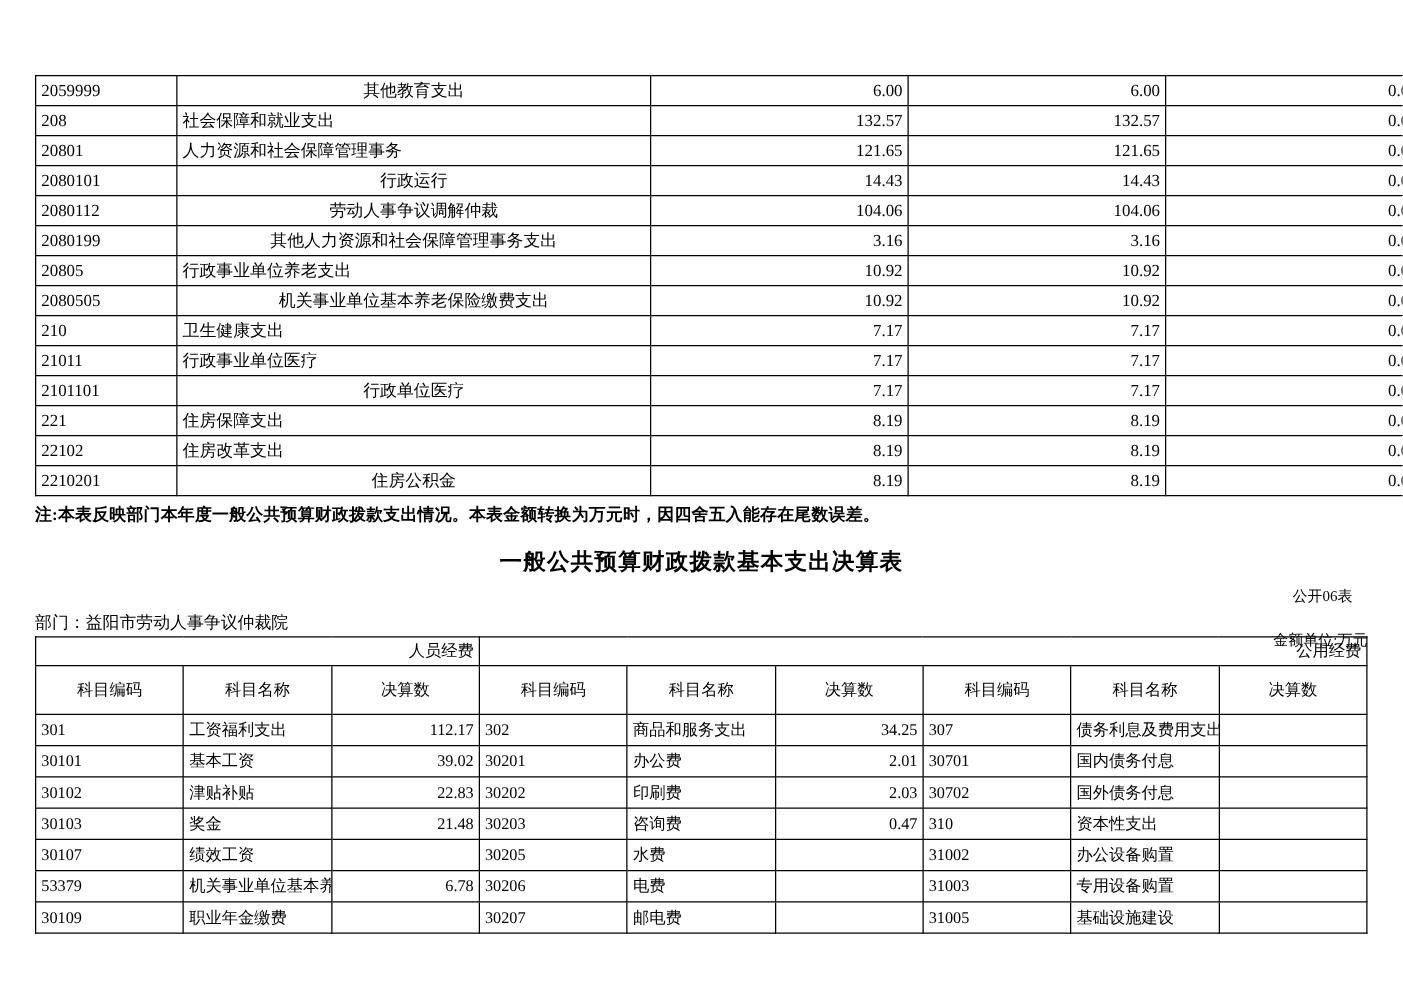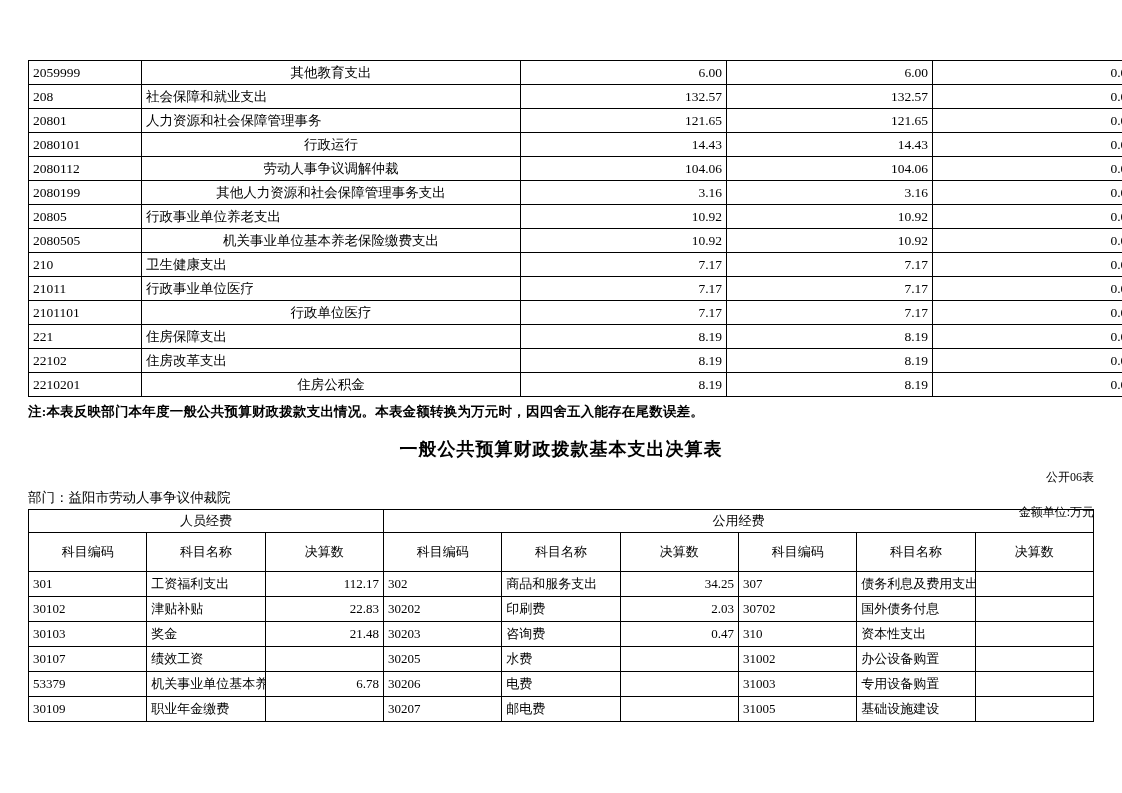--- a/index.html
+++ b/index.html
@@ -63,21 +63,21 @@
     letter-spacing: 1px;
   }
   .meta-row {
     position: relative;
     height: 18px;
     margin-top: 8px;
     font-size: 12.5px;
   }
   .meta-right {
     position: absolute;
-    right: 0;
+    right: 12px;
     top: 0;
     text-align: right;
     font-size: 12px;
   }
   .meta-row2 {
     position: relative;
     height: 18px;
     font-size: 13.5px;
     margin-top: 2px;
   }
@@ -98,21 +98,21 @@
   .tbl-bot td, .tbl-bot th {
     border: 1px solid #000;
     height: 24px;
     padding: 0 4px;
     line-height: 1.15;
     white-space: nowrap;
     overflow: hidden;
     font-weight: normal;
   }
   .tbl-bot .grp {
-    text-align: center;
+    text-align: right;
     height: 22px;
   }
   .tbl-bot .hdr {
     text-align: center;
     height: 38px;
     vertical-align: middle;
   }
   .b-code { width: 52px; }
   .b-name { width: 230px; }
   .b-num  { width: 103px; text-align: right; padding-right: 6px; }
@@ -264,20 +264,31 @@
           <td class="b-name pad1 bold">工资福利支出</td>
           <td class="b-num bold">112.17</td>
           <td class="b-code bold">302</td>
           <td class="b-name pad1 bold">商品和服务支出</td>
           <td class="b-num bold">34.25</td>
           <td class="b-code bold">307</td>
           <td class="b-name pad1 bold">债务利息及费用支出</td>
           <td class="b-num bold"></td>
         </tr>
         <tr>
+          <td class="b-code">30101</td>
+          <td class="b-name pad1">基本工资</td>
+          <td class="b-num">39.02</td>
+          <td class="b-code">30201</td>
+          <td class="b-name pad1">办公费</td>
+          <td class="b-num">2.01</td>
+          <td class="b-code">30701</td>
+          <td class="b-name pad1">国内债务付息</td>
+          <td class="b-num"></td>
+        </tr>
+        <tr>
           <td class="b-code">30102</td>
           <td class="b-name pad1">津贴补贴</td>
           <td class="b-num">22.83</td>
           <td class="b-code">30202</td>
           <td class="b-name pad1">印刷费</td>
           <td class="b-num">2.03</td>
           <td class="b-code">30702</td>
           <td class="b-name pad1">国外债务付息</td>
           <td class="b-num"></td>
         </tr>

